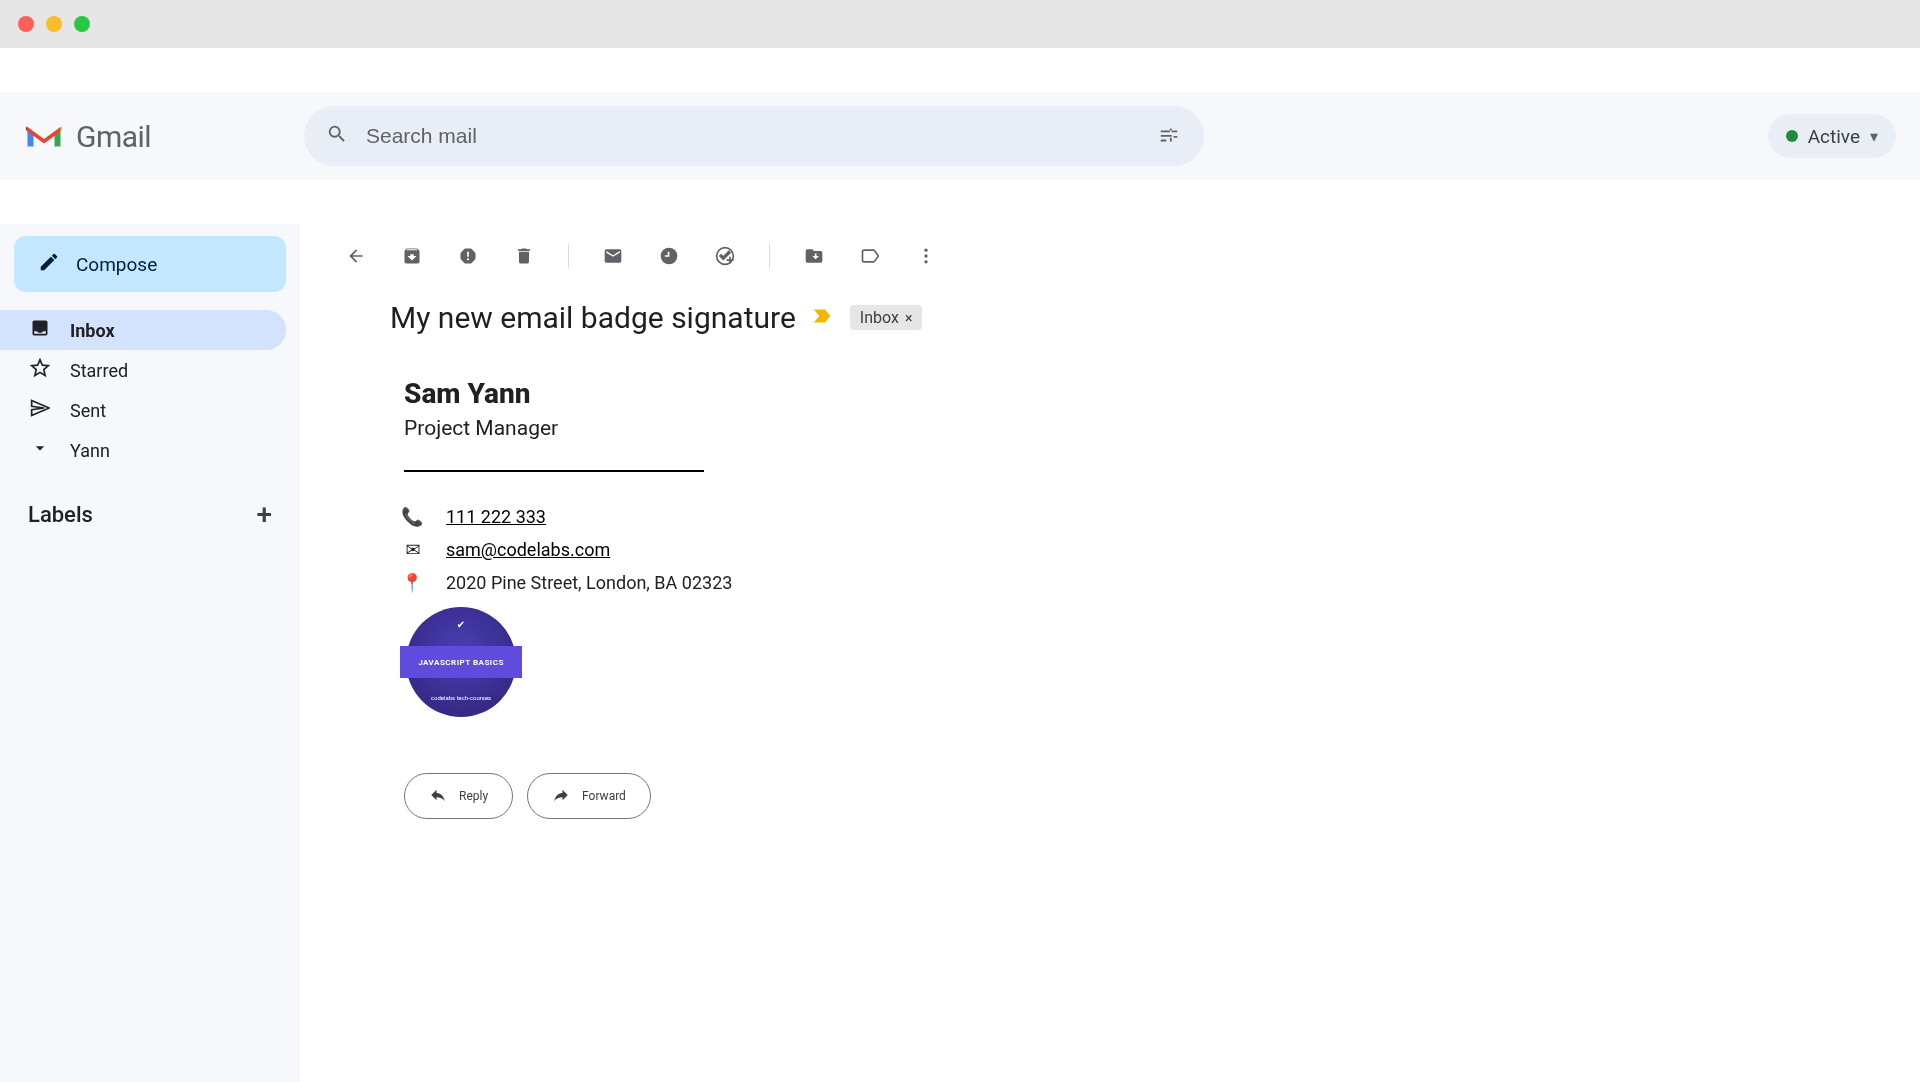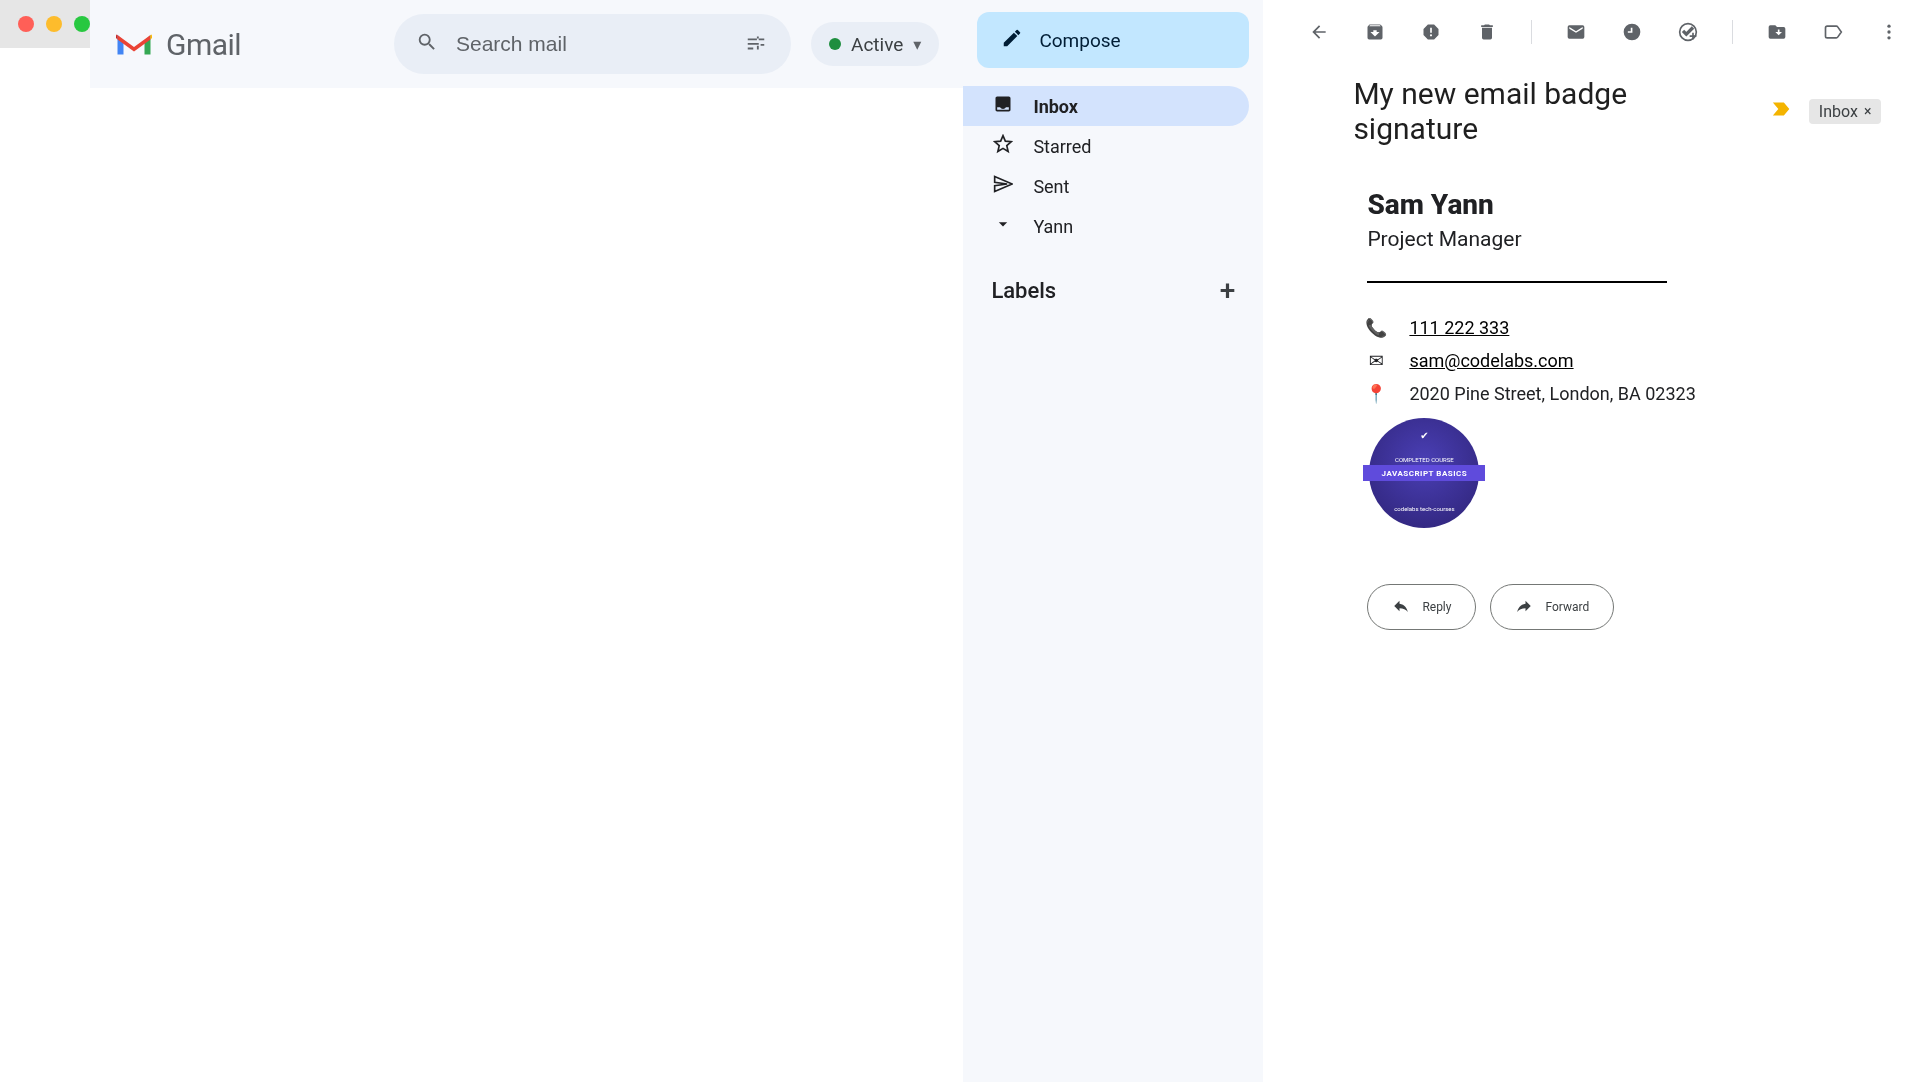--- a/index.html
+++ b/index.html
@@ -1,18 +1,18 @@
 <!DOCTYPE html>
 <html><head>
 <meta charset="utf-8">
 <style>
   * { box-sizing: border-box; margin: 0; padding: 0; }
   html, body { width: 100%; height: 100%; font-family: 'Google Sans', Roboto, Arial, sans-serif; background: #fff; color: #202124; }
   body { overflow: hidden; }
-  .window { width: 1920px; height: 1082px; display: flex; flex-direction: row; background: #fff; }
+  .window { width: 1920px; height: 1082px; display: flex; flex-direction: column; background: #fff; gap: 44px; }
 
   
   .titlebar { height: 48px; background: #e6e6e6; display: flex; align-items: center; padding-left: 18px; gap: 12px; }
   .traffic-light { width: 16px; height: 16px; border-radius: 50%; }
   .tl-red { background: #ff5f57; }
   .tl-yellow { background: #fdbc2c; }
   .tl-green { background: #28c840; }
 
   
   .appbar { height: 88px; display: flex; align-items: center; padding: 0 24px; background: #f6f8fc; gap: 20px; }
@@ -59,21 +59,21 @@
   .sig-block { padding: 42px 20px 0 80px; max-width: 700px; }
   .sig-name { font-size: 28px; font-weight: 800; }
   .sig-title { font-size: 21px; margin-top: 6px; }
   .sig-hr { border: none; border-top: 2px solid #000; width: 300px; margin: 30px 0 34px 0; }
   .sig-row { display: flex; align-items: center; gap: 24px; font-size: 18px; margin-bottom: 12px; }
   .sig-row .ic { width: 18px; display: flex; justify-content: center; }
   .sig-row a { color: #000; }
 
   .badge { margin-top: 14px; padding-left: 2px; }
   .badge-circle { width: 110px; height: 110px; border-radius: 50%; background: radial-gradient(circle at 50% 40%, #4a3fb5, #2d2274); position: relative; display: flex; flex-direction: column; align-items: center; justify-content: center; color: #fff; }
-  .badge-ribbon { position: absolute; top: 50%; left: -6px; right: -6px; transform: translateY(-50%); background: #5f4bdc; height: 16px; display: flex; align-items: center; justify-content: center; font-size: 8px; letter-spacing: 0.5px; font-weight: 700; }
+  .badge-ribbon { position: absolute; top: 50%; left: -6px; right: -6px; transform: translateY(-50%); background: #5f4bdc; height: 32px; display: flex; align-items: center; justify-content: center; font-size: 8px; letter-spacing: 0.5px; font-weight: 700; }
   .badge-top { font-size: 6px; margin-top: -28px; }
   .badge-sub { font-size: 6px; position: absolute; bottom: 16px; }
   .badge-check { position: absolute; top: 12px; font-size: 10px; }
 
   .action-row { display: flex; gap: 14px; padding: 56px 20px 0 80px; }
   .pill { height: 46px; border-radius: 23px; border: 1px solid #747775; background: #fff; display: flex; align-items: center; gap: 12px; padding: 0 24px; font-size: 12px; color: #3c4043; cursor: pointer; }
   .pill svg { width: 18px; height: 18px; fill: #3c4043; }
 </style>
 </head>
 <body>

